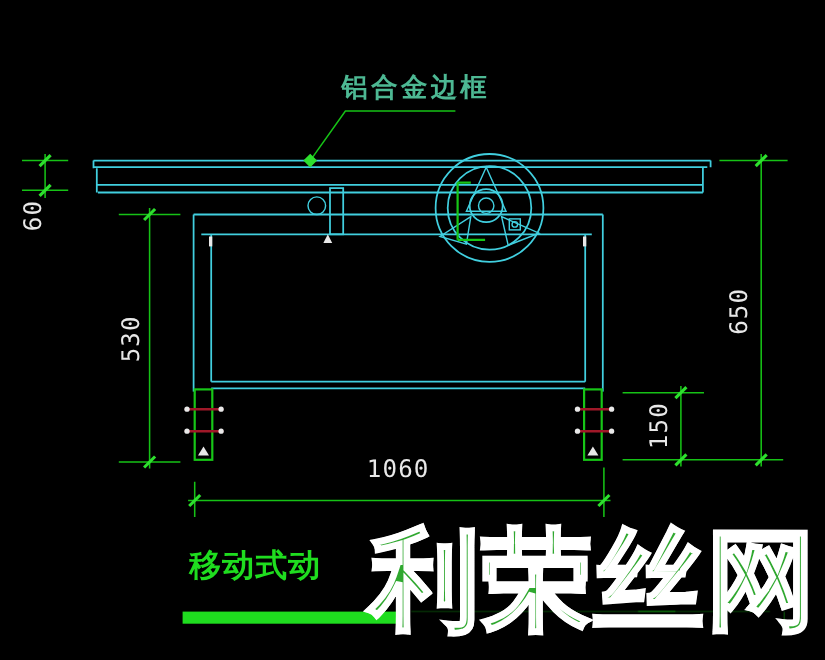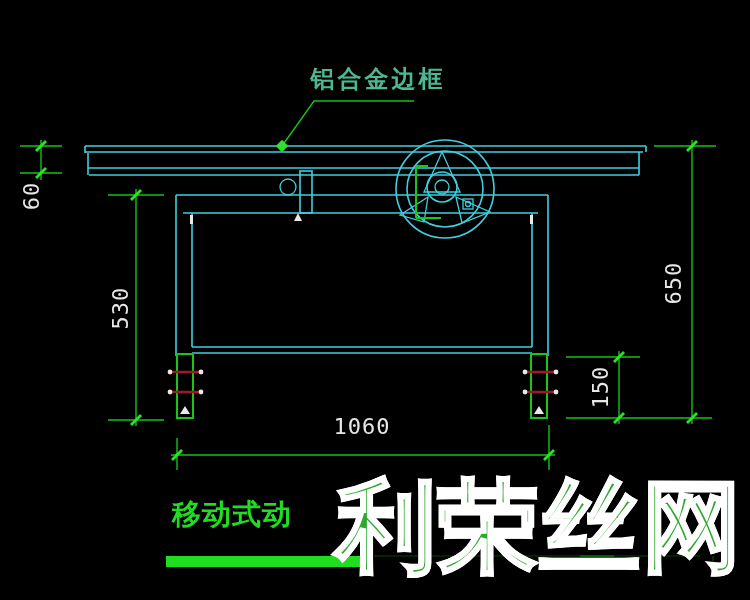--- a/index.html
+++ b/index.html
@@ -34,21 +34,21 @@
   .title-underline{
     position:absolute;left:166px;top:556px;width:205px;height:11px;
     background:var(--title-green,#1fdd1f);
   }
   .watermark{
     position:absolute;left:336px;top:474px;
     font-size:100px;font-weight:bold;letter-spacing:2px;line-height:1.08;
     color:var(--watermark-green,#2fa82f);white-space:nowrap;
     -webkit-text-stroke:3px var(--watermark-outline,#ffffff);
     text-shadow:1px 1px 0 #fff,-1px -1px 0 #fff,1px -1px 0 #fff,-1px 1px 0 #fff;
-    font-family:Liberation Serif, serif;
+    font-family:Liberation Sans, sans-serif;
     text-align:center;
   }
 </style>
 </head>
 <body>
 
 <div class="stage">
 
   <svg class="drawing" width="750" height="600" viewBox="0 0 750 600">
 

